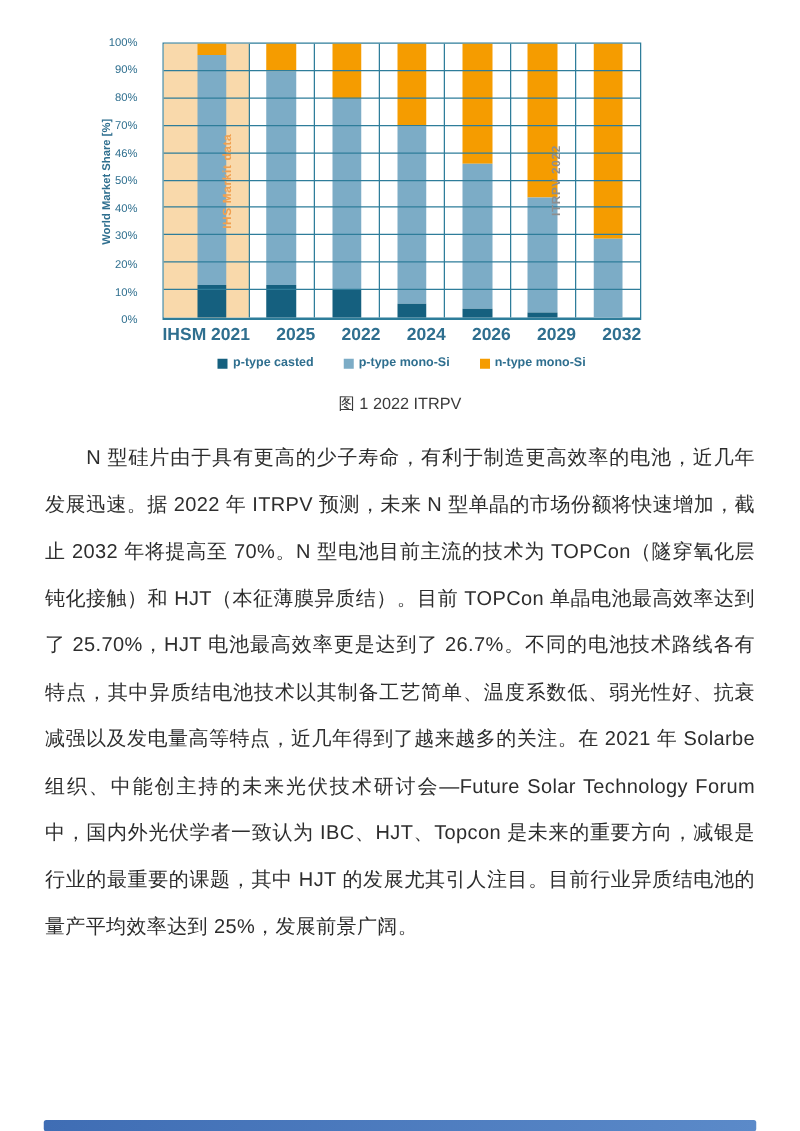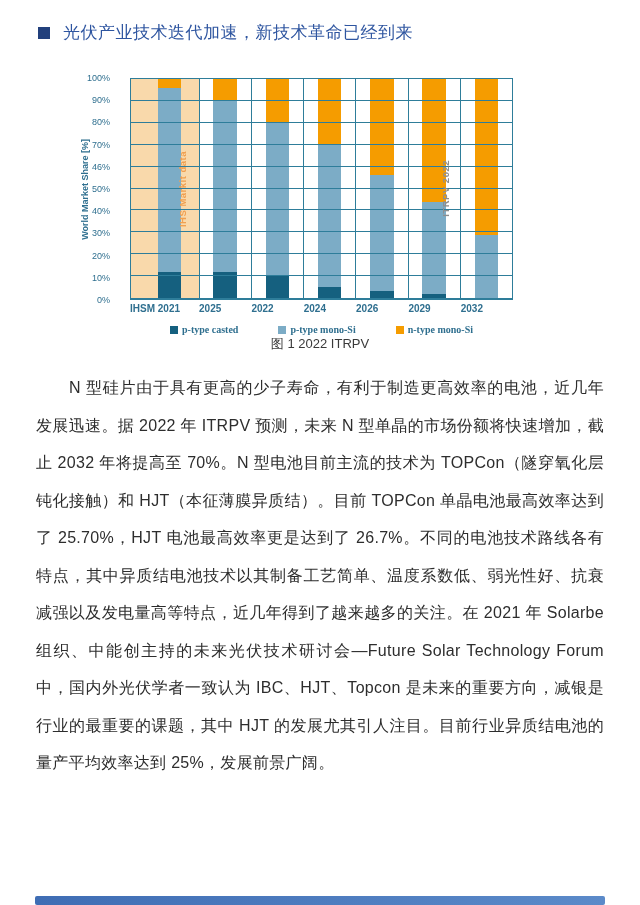--- a/index.html
+++ b/index.html
@@ -50,55 +50,50 @@
     z-index:3; pointer-events:none;
   }
   .ann {
     position:absolute; z-index:4; font-size:9.5px; font-weight:bold;
     letter-spacing:0.5px; pointer-events:none;
   }
   .ann-ihs { left:13.5%; top:50%; transform:translate(-50%,-50%) rotate(180deg); writing-mode:vertical-rl; color:#f0a050; }
   .ann-itrpv { left:81%; top:37%; writing-mode:vertical-rl; transform:rotate(180deg); color:#8e8e8e; }
   .xlabels { display:flex; margin-left:52px; margin-top:3px; }
   .xlab {
-    text-align:left; font-size:10px; color:#2f6f8f; font-weight:bold;
+    text-align:right; font-size:14px; color:#2f6f8f; font-weight:bold;
     overflow:visible; white-space:nowrap;
   }
   .legend {
     margin-left:52px; margin-top:10px; display:flex; justify-content:center;
-    gap:40px;
-    font-family:Liberation Serif, serif;
+    gap:24px;
   }
   .legend-item { display:flex; align-items:center; gap:4px; }
   .legend-swatch { width:8px; height:8px; flex:0 0 auto; }
   .legend-label { font-size:10px; color:#2f6f8f; font-weight:bold; }
 
   
-  .caption { margin-top:0; text-align:center; font-size:13px; color:#3a3a3a; }
+  .caption { margin-top:18px; text-align:center; font-size:13px; color:#3a3a3a; }
   .body-text {
     margin:16px 36px 0 36px; font-size:16px; line-height:37.5px;
     color:#2d2d2d; text-align:justify; text-indent:33px; letter-spacing:0.3px;
   }
   
   .footer-bar {
     position:absolute; left:35px; width:570px; bottom:0; height:9px;
     border-radius:2px;
     background:linear-gradient(90deg,#3f6db4,#5b8ac9);
   }
 </style>
 </head>
 <body>
 
 <div class="page">
 
 
-  <div class="bullet-row">
-    <span class="bullet-square"></span>
-    <span class="bullet-text">光伏产业技术迭代加速，新技术革命已经到来</span>
-  </div>
 
   <div class="chart">
     <div class="chart-row">
       <div class="ylab">
         <span class="vtext">World Market Share [%]</span>
       </div>
       <div class="yticks" id="yticks">
           <span class="ytick" style="top: 100%;">0%</span>
           <span class="ytick" style="top: 90%;">10%</span>
           <span class="ytick" style="top: 80%;">20%</span>

